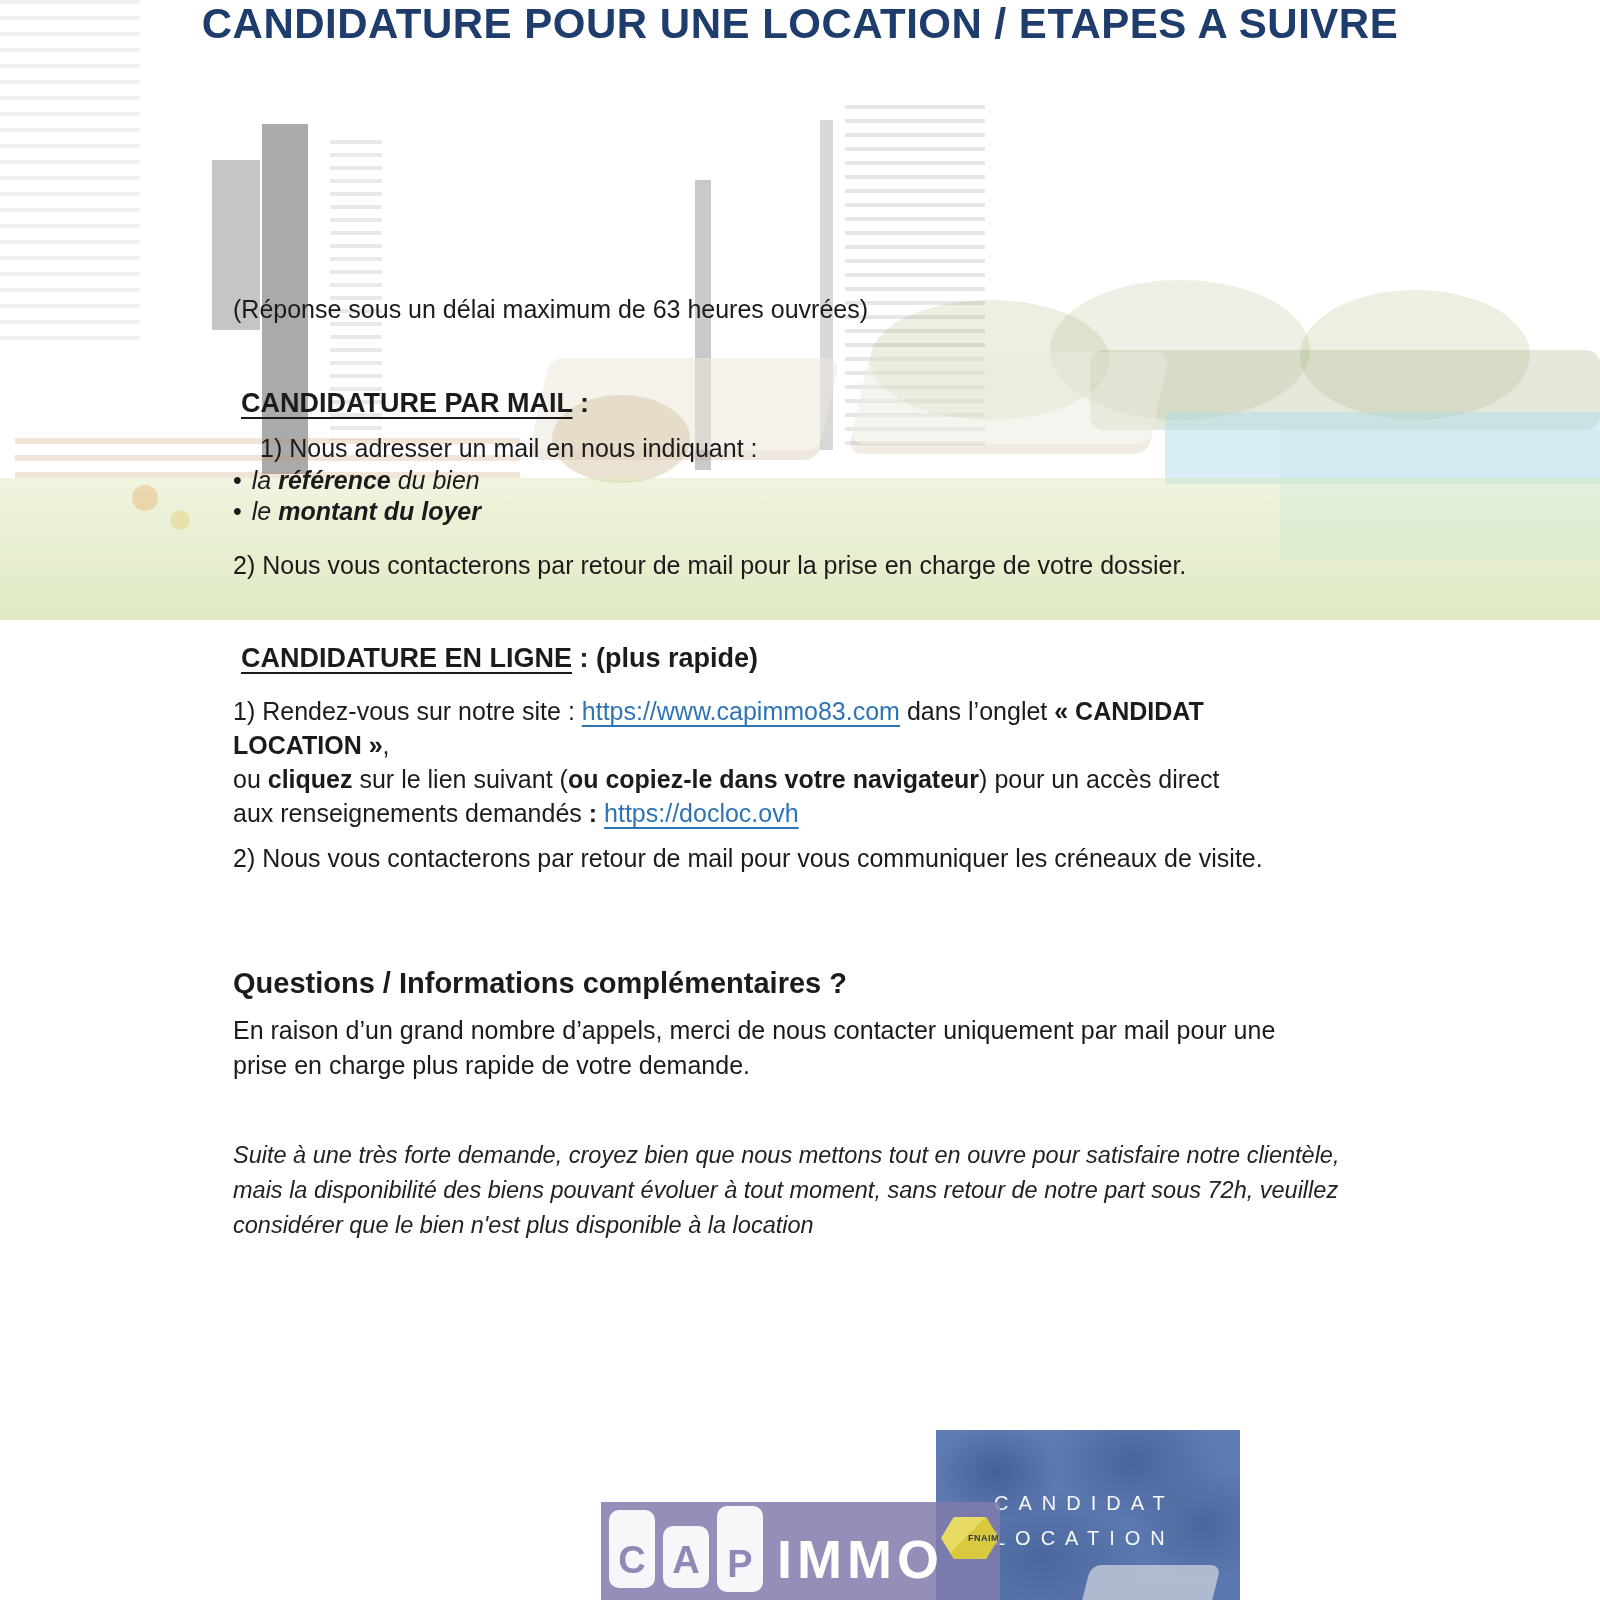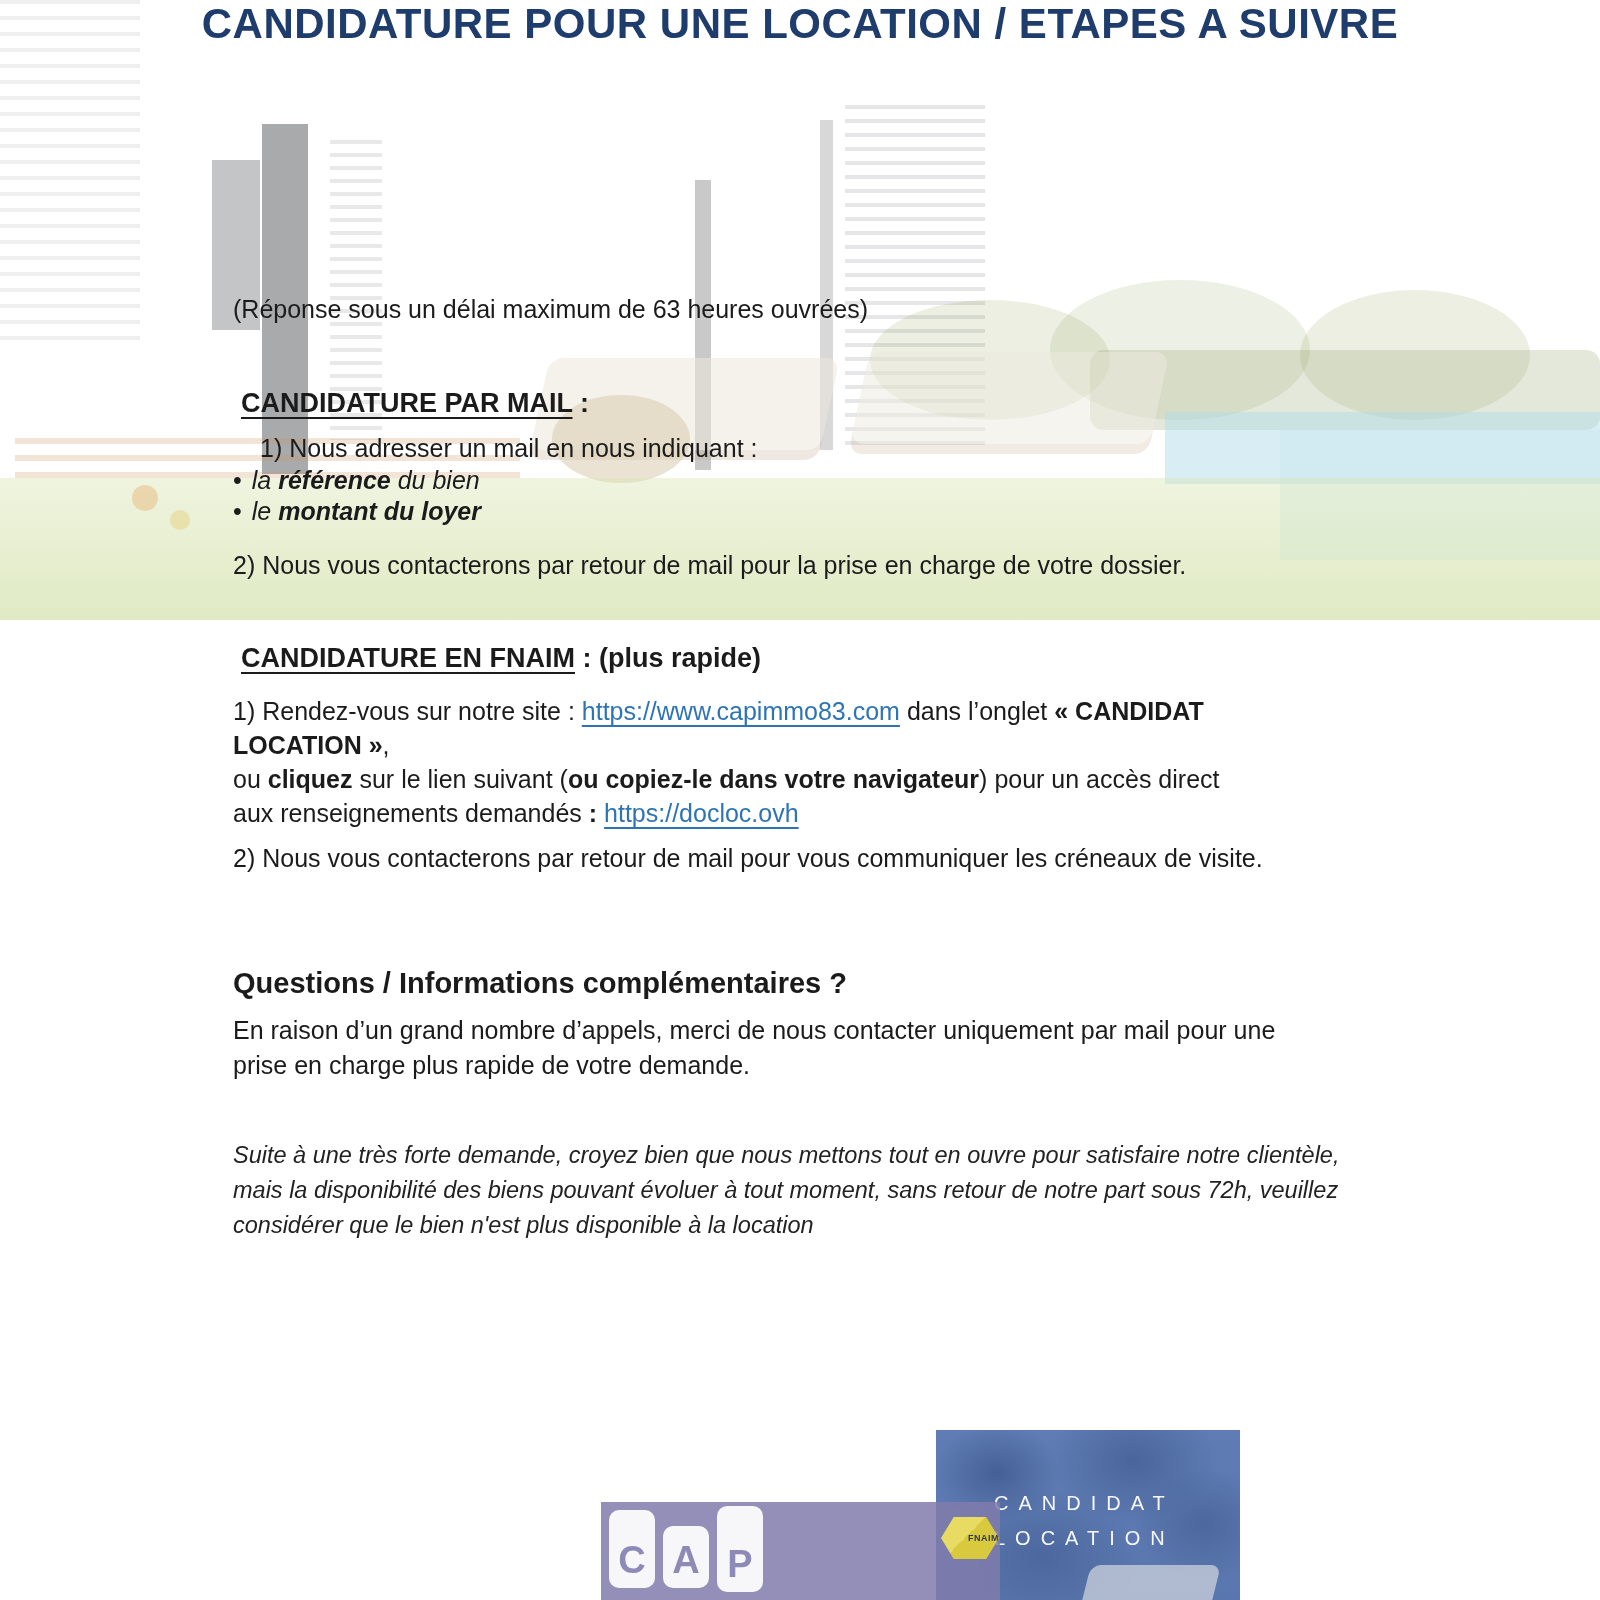--- a/index.html
+++ b/index.html
@@ -148,21 +148,21 @@
   <div class="tx mail-step1">1) Nous adresser un mail en nous indiquant :</div>
   <div class="tx bullet bullet-1">
     <span class="marker">•</span><span>la </span><b>référence</b><span> du bien</span>
   </div>
   <div class="tx bullet bullet-2">
     <span class="marker">•</span><span>le </span><b>montant du loyer</b><span></span>
   </div>
   <div class="tx mail-step2">2) Nous vous contacterons par retour de mail pour la prise en charge de votre dossier.</div>
 
   <div class="tx sec-heading online-heading">
-    <span class="u">CANDIDATURE EN FNAIM</span><span> : (plus rapide)</span>
+    <span class="u">CANDIDATURE EN LIGNE</span><span> : (plus rapide)</span>
   </div>
   <div class="tx online-para">
     <span>1) Rendez-vous sur notre site : </span><a class="link">https://www.capimmo83.com</a><span> dans l’onglet </span><b>« CANDIDAT</b><br>
     <b>LOCATION »</b><span>,</span><br>
     <span>ou </span><b>cliquez</b><span> sur le lien suivant (</span><b>ou copiez-le dans votre navigateur</b><span>) pour un accès direct</span><br>
     <span>aux renseignements demandés </span><b>: </b><a class="link">https://docloc.ovh</a>
   </div>
   <div class="tx online-step2">2) Nous vous contacterons par retour de mail pour vous communiquer les créneaux de visite.</div>
 
   <div class="tx q-body">En raison d’un grand nombre d’appels, merci de nous contacter uniquement par mail pour une prise en charge plus rapide de votre demande.</div>
@@ -173,19 +173,20 @@
   <div class="badge">
     <div class="badge-chair"></div>
     <div class="badge-line badge-line1">CANDIDAT</div>
     <div class="badge-line badge-line2">LOCATION</div>
   </div>
 
   <div class="capimmo">
     <div class="cap-box cap-box-c">C</div>
     <div class="cap-box cap-box-a">A</div>
     <div class="cap-box cap-box-p">P</div>
+    <div class="cap-rest">IMMO</div>
   </div>
 
   <div class="fnaim">
     <span>FNAIM</span>
   </div>
 
 </div>
 
 </body></html>

